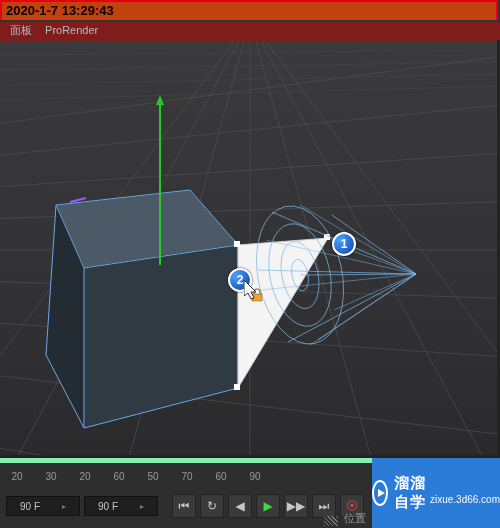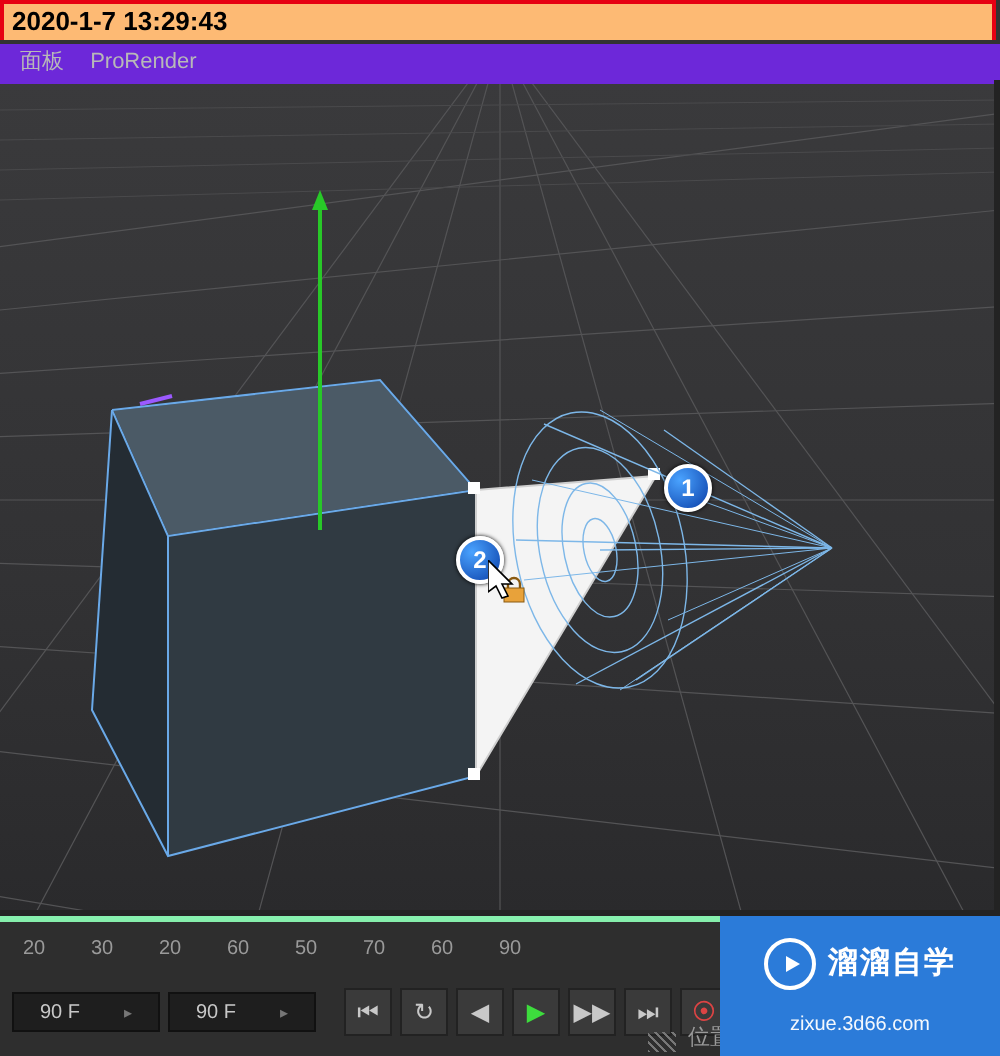--- a/index.html
+++ b/index.html
@@ -1,31 +1,31 @@
 <!DOCTYPE html>
 <html><head>
 <meta charset="utf-8">
 <style>
   html,body{margin:0;padding:0;width:500px;height:528px;background:#333;font-family:Arial,"Microsoft YaHei",sans-serif;overflow:hidden;position:relative}
-  .timestamp{position:absolute;top:0;left:0;width:498px;height:20px;background:#fdba74;border:2px solid #e60012;border-bottom:none;box-sizing:border-box;font:bold 13px Arial;color:#000;padding:1px 4px;z-index:100}
-  .menubar{position:absolute;top:22px;left:0;right:0;height:18px;background:#6d28d9;color:#b8b8b8;font-size:11px;padding:1px 10px;z-index:50}
+  .timestamp{position:absolute;top:0;left:0;width:498px;height:20px;background:#c2410c;border:2px solid #e60012;border-bottom:none;box-sizing:border-box;font:bold 13px Arial;color:#000;padding:1px 4px;z-index:100}
+  .menubar{position:absolute;top:22px;left:0;right:0;height:18px;background:#7f1d1d;color:#b8b8b8;font-size:11px;padding:1px 10px;z-index:50}
   .menubar span{margin-right:10px}
   .viewport{position:absolute;top:40px;left:0;width:500px;height:418px;background:linear-gradient(#3a3a3c 0%,#323234 60%,#2a2a2c 100%);overflow:hidden}
   .viewport svg{position:absolute;top:0;left:0}
   .marker{position:absolute;width:20px;height:20px;border-radius:50%;background:radial-gradient(circle at 30% 30%,#4aa3ff,#0b3fa8);border:2px solid #fff;color:#fff;font:bold 12px Arial;text-align:center;line-height:20px;box-shadow:0 0 2px #000;z-index:60}
   .cursor{position:absolute;z-index:70;pointer-events:none}
-  .timeline{position:absolute;left:0;right:0;top:458px;height:26px;background:#2e2e2e;border-top:3px solid #86efac;display:flex;align-items:center;color:#9a9a9a;font-size:10px}
+  .timeline{position:absolute;left:0;right:0;top:458px;height:26px;background:#2e2e2e;border-top:5px solid #86efac;display:flex;align-items:center;color:#9a9a9a;font-size:10px}
   .tick{width:34px;text-align:center}
   .playbar{position:absolute;left:0;right:0;top:484px;height:44px;background:#2e2e2e;display:flex;align-items:center;padding:0 6px;gap:4px}
   .nf{width:46px;height:18px;background:#1e1e1e;color:#c8c8c8;border:1px solid #111;font-size:10px;display:flex;align-items:center;justify-content:space-between;padding:0 13px}
   .nf .arr{font-size:8px;color:#777}
   .pbtn{width:22px;height:22px;background:#3a3a3a;border:1px solid #222;color:#c8c8c8;display:flex;align-items:center;justify-content:center;font-size:12px;cursor:pointer}
   .pbtn.play{color:#3ddc3d}
   .pbtn.rec{color:#d44}
-  .watermark{position:absolute;right:0;top:458px;width:140px;height:70px;background:#2b7bd9;color:#fff;display:flex;flex-direction:column;align-items:center;justify-content:center;z-index:80}
+  .watermark{position:absolute;right:0;top:458px;width:128px;height:70px;background:#2b7bd9;color:#fff;display:flex;align-items:center;justify-content:center;z-index:80}
   .wm-row{display:flex;align-items:center;gap:6px}
   .wm-logo{width:22px;height:22px;border:2px solid #fff;border-radius:50%;display:flex;align-items:center;justify-content:center}
   .wm-logo::before{content:"";display:block;width:0;height:0;border-left:7px solid #fff;border-top:4px solid transparent;border-bottom:4px solid transparent;margin-left:2px}
   .wm-text{font-size:15px;font-weight:700;letter-spacing:1px}
   .wm-url{font-size:10px;margin-top:12px;opacity:.95}
   .statusbar{position:absolute;right:134px;bottom:2px;color:#9a9a9a;font-size:11px;display:flex;align-items:flex-end;gap:6px}
   .statusbar .hatch{width:14px;height:10px;background:repeating-linear-gradient(45deg,#777 0 1px,transparent 1px 3px);display:inline-block}
   .vp-border{position:absolute;top:40px;left:0;width:500px;height:418px;box-sizing:border-box;border-right:3px solid #232323;border-bottom:3px solid #232323;pointer-events:none;z-index:55}
 </style>
 </head>

